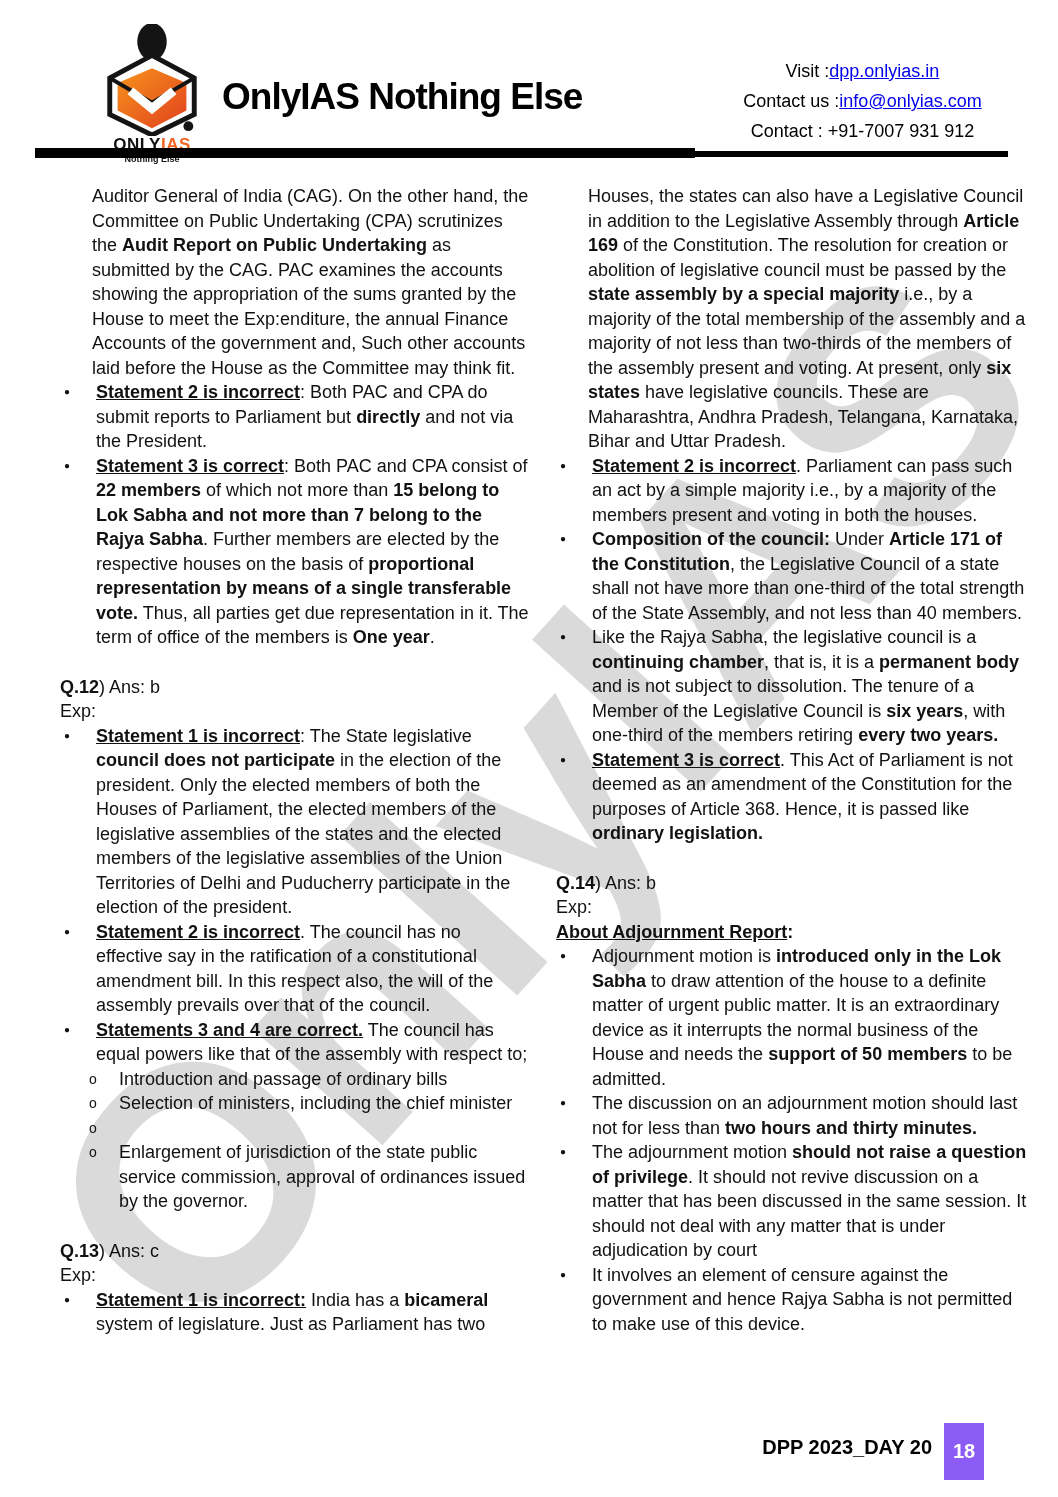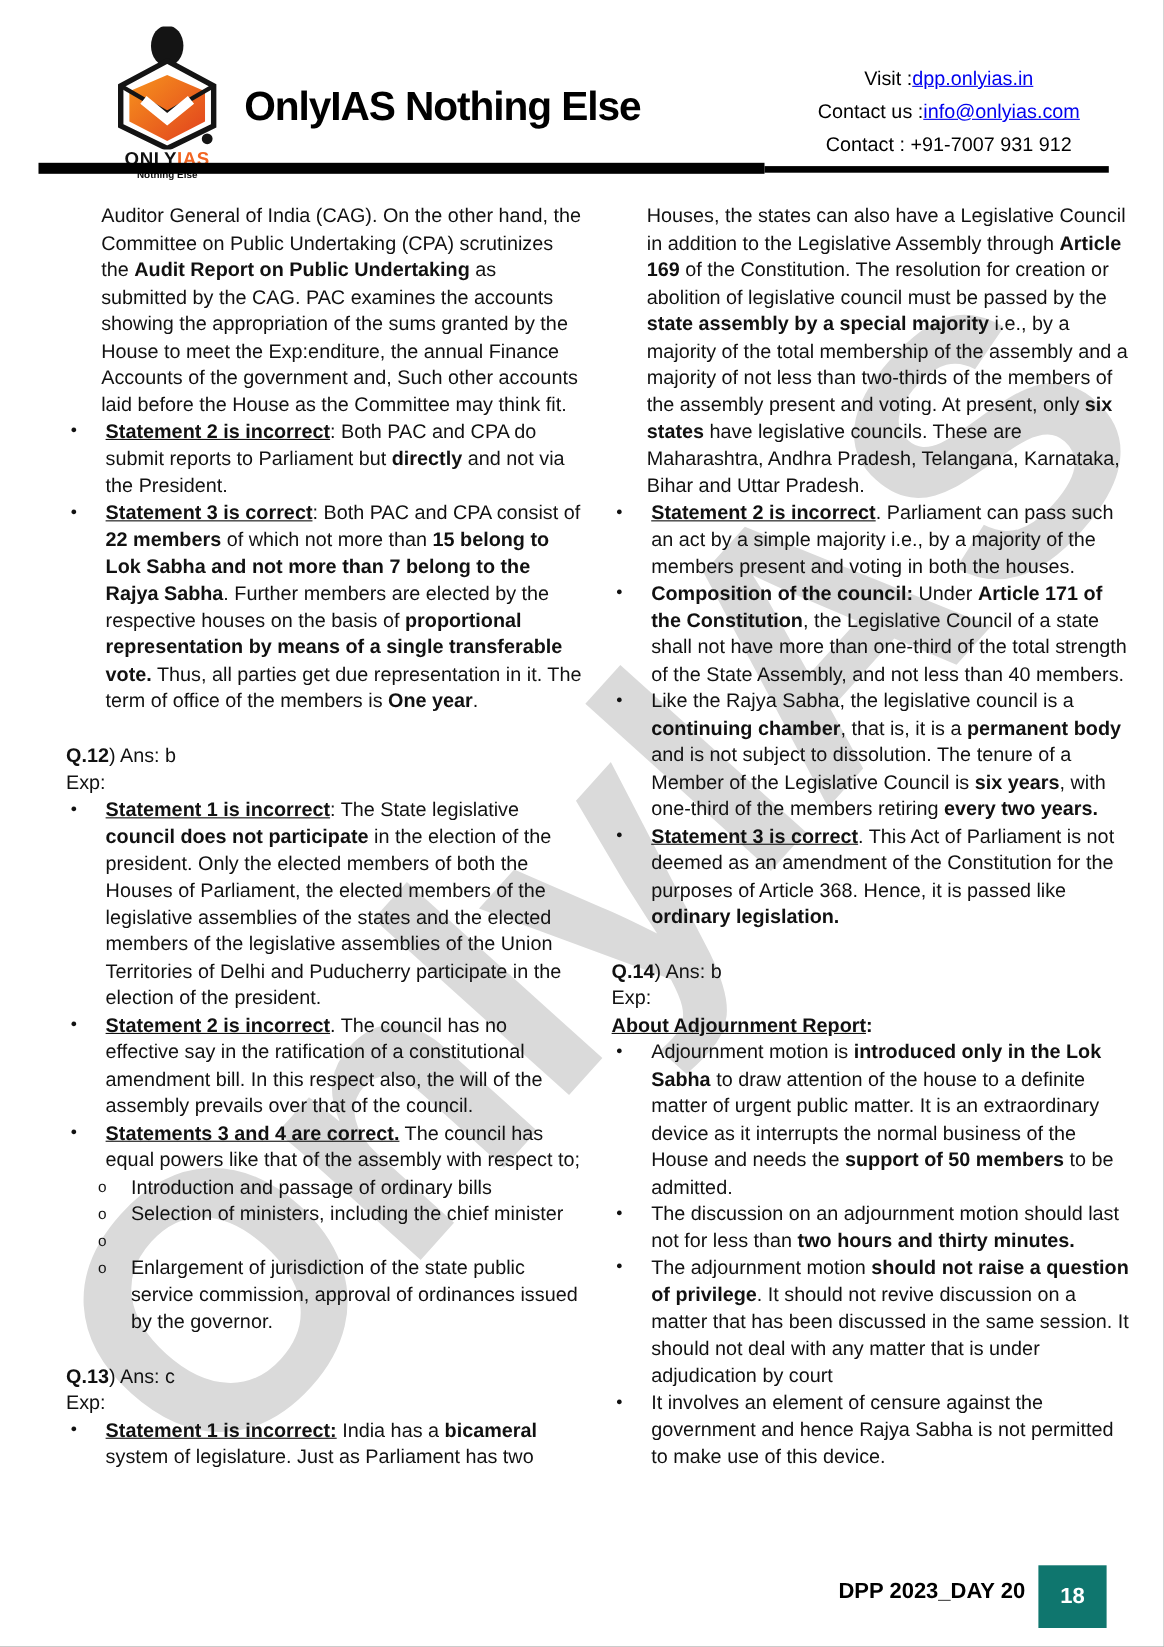--- a/index.html
+++ b/index.html
@@ -52,22 +52,22 @@
   .sub .btext{flex:1;}
   .spacer{height:25px;}
   .b{font-weight:bold;}
   .u{text-decoration:underline;}
   
   .doc-label{
     position:absolute;left:660px;top:1436px;width:272px;z-index:2;
     text-align:right;font-size:20px;font-weight:bold;color:#000;
   }
   .page-badge{
-    position:absolute;left:944px;top:1423px;width:62px;height:57px;z-index:2;
-    background:#0f766e;color:#fff;font-size:20px;font-weight:bold;
+    position:absolute;left:944px;top:1423px;width:40px;height:57px;z-index:2;
+    background:#8b5cf6;color:#fff;font-size:20px;font-weight:bold;
     text-align:center;line-height:57px;
   }
 </style>
 </head>
 <body>
 
 <div class="page">
 
   <div class="watermark">OnlyIAS</div>
 

